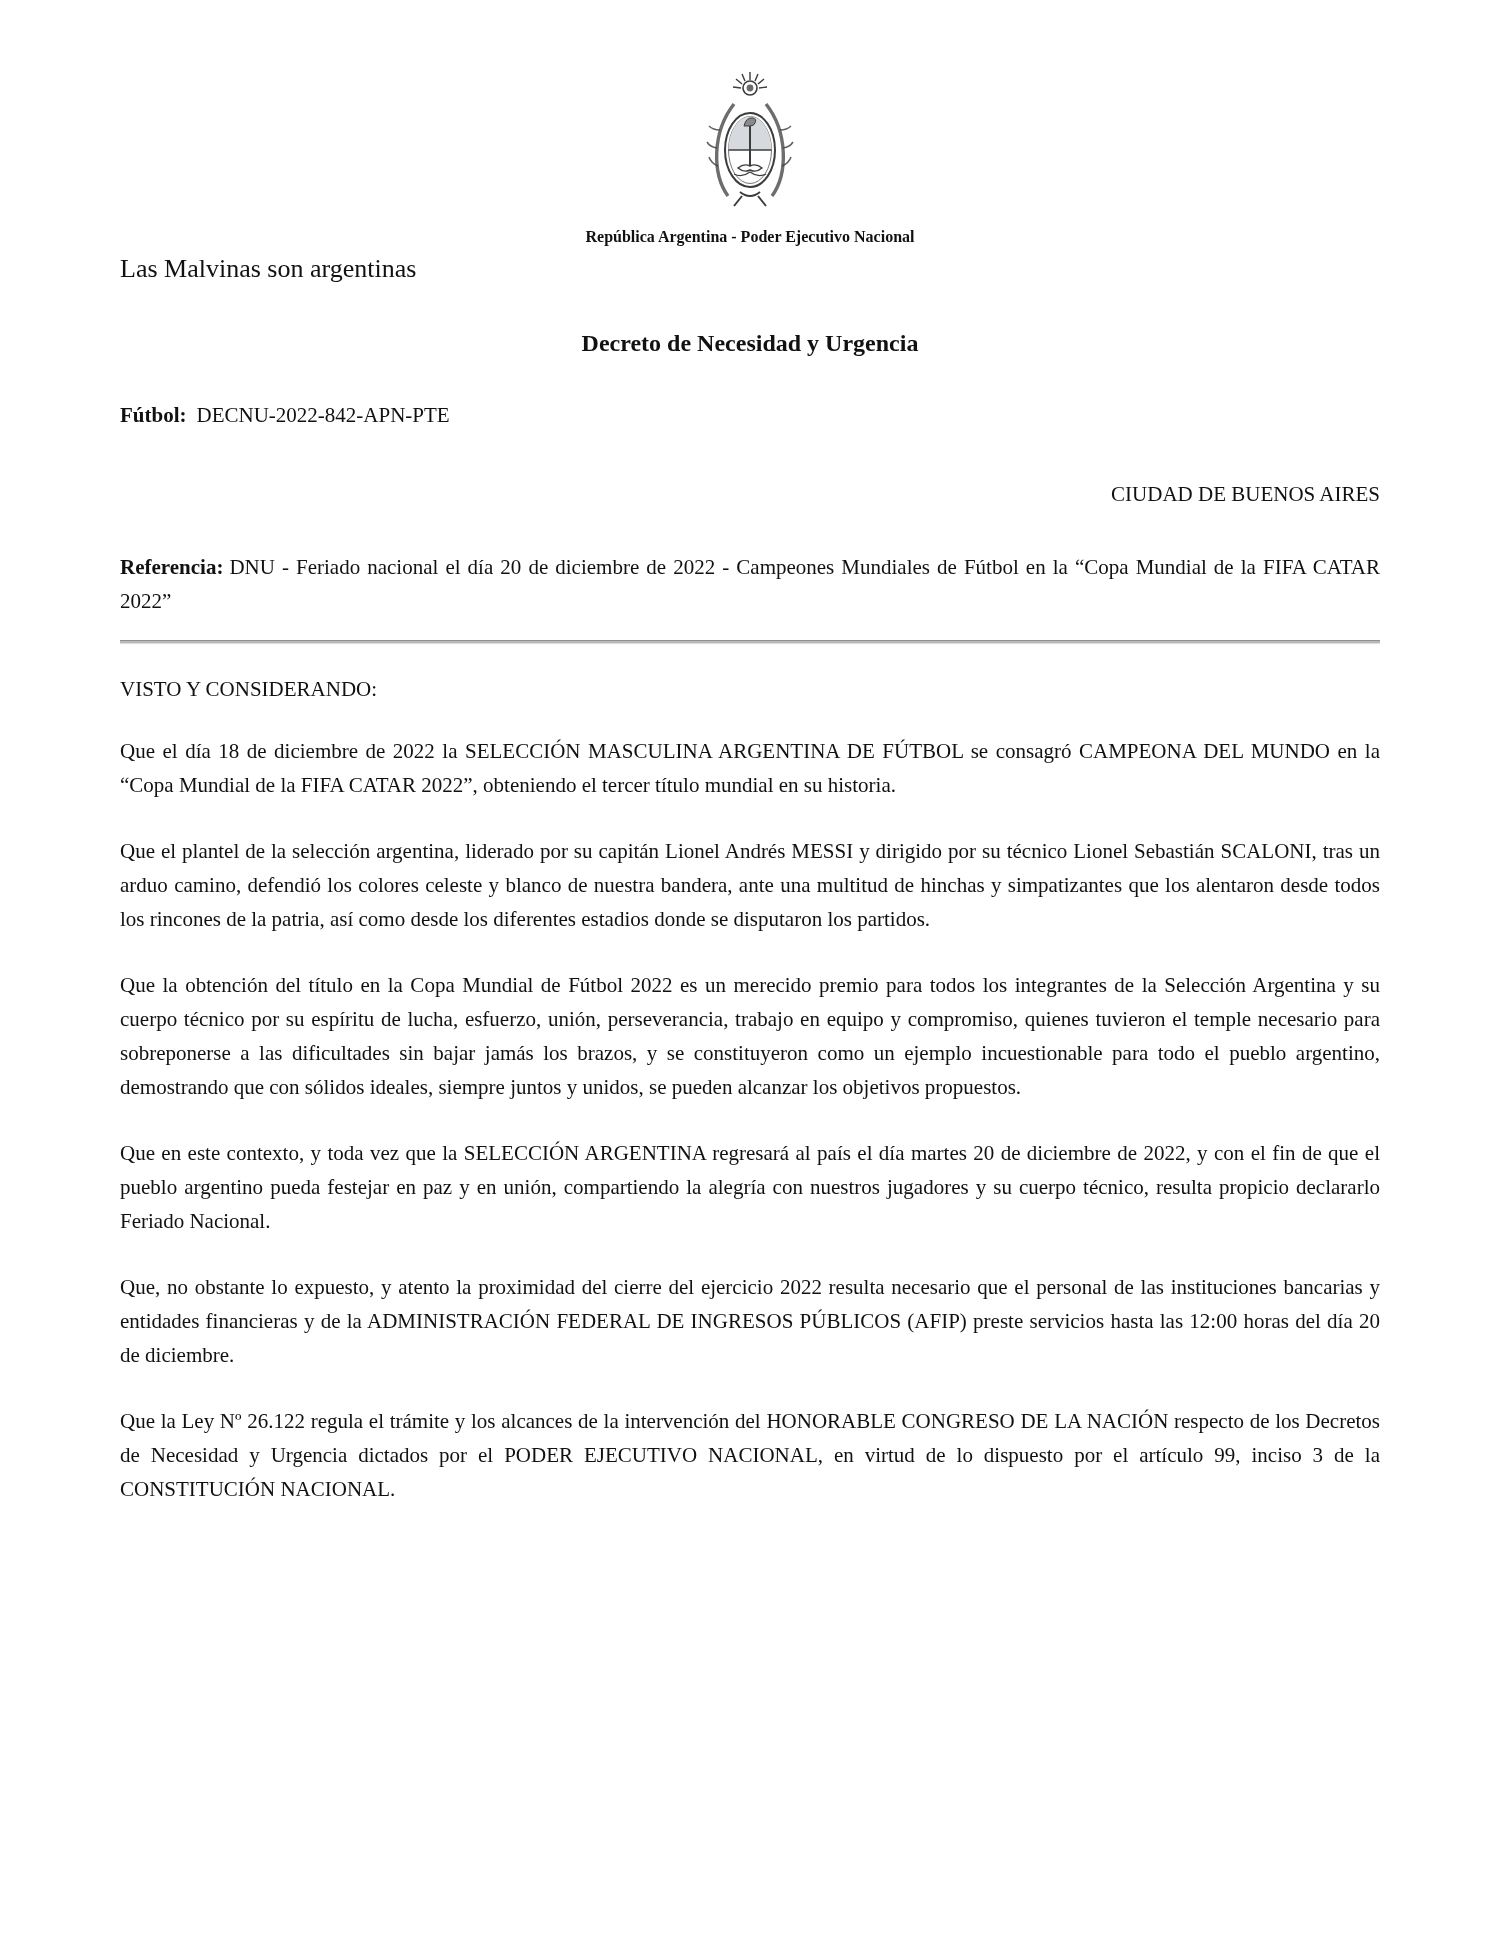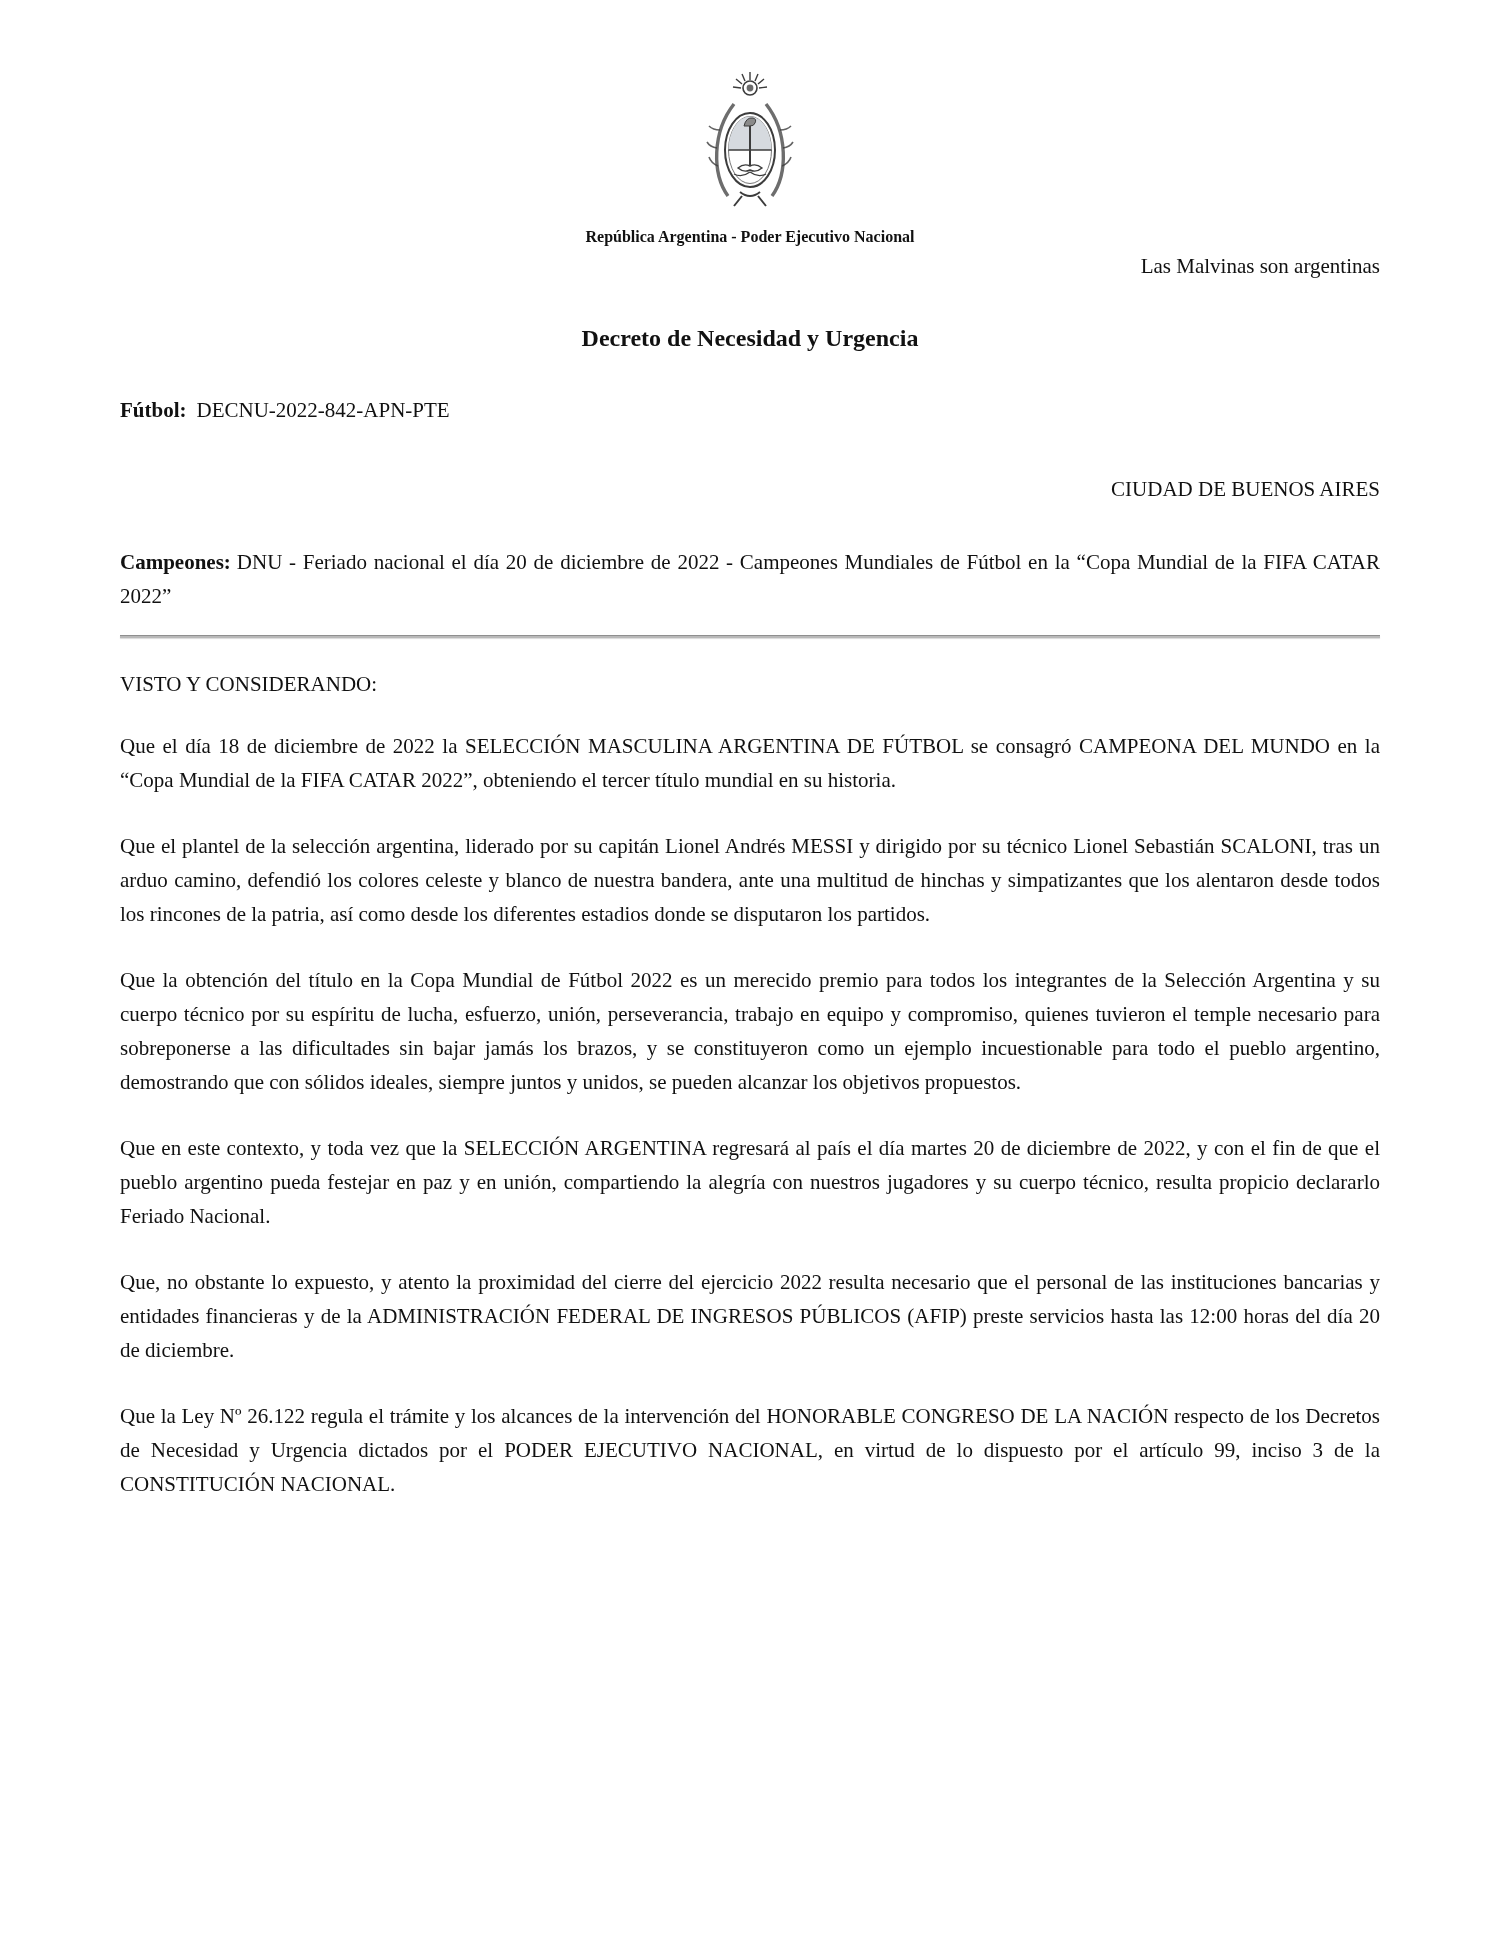--- a/index.html
+++ b/index.html
@@ -22,22 +22,22 @@
     justify-content: center;
   }
   .org-title {
     margin-top: 14px;
     text-align: center;
     font-weight: bold;
     font-size: 16px;
   }
   .motto {
     margin-top: 8px;
-    text-align: right;
-    font-size: 21px;
+    text-align: left;
+    font-size: 26px;
   }
   .doc-type {
     margin-top: 46px;
     text-align: center;
     font-weight: bold;
     font-size: 24px;
   }
   .numero-line {
     margin-top: 46px;
     font-size: 21px;
@@ -130,21 +130,21 @@
 
   <div class="numero-line">
     <span class="lbl">Fútbol:</span><span>DECNU-2022-842-APN-PTE</span>
   </div>
 
   <div class="place-date">
     <div>CIUDAD DE BUENOS AIRES</div>
   </div>
 
   <div class="referencia">
-    <span class="lbl">Campeones:</span><span>DNU - Feriado nacional el día 20 de diciembre de 2022 - Campeones Mundiales de Fútbol en la “Copa Mundial de la FIFA CATAR 2022”</span>
+    <span class="lbl">Referencia:</span><span>DNU - Feriado nacional el día 20 de diciembre de 2022 - Campeones Mundiales de Fútbol en la “Copa Mundial de la FIFA CATAR 2022”</span>
   </div>
 
   <div class="divider"></div>
 
   <div class="visto">VISTO Y CONSIDERANDO:</div>
 
   <p class="para">Que el día 18 de diciembre de 2022 la SELECCIÓN MASCULINA ARGENTINA DE FÚTBOL se consagró CAMPEONA DEL MUNDO en la “Copa Mundial de la FIFA CATAR 2022”, obteniendo el tercer título mundial en su historia.</p>
   <p class="para">Que el plantel de la selección argentina, liderado por su capitán Lionel Andrés MESSI y dirigido por su técnico Lionel Sebastián SCALONI, tras un arduo camino, defendió los colores celeste y blanco de nuestra bandera, ante una multitud de hinchas y simpatizantes que los alentaron desde todos los rincones de la patria, así como desde los diferentes estadios donde se disputaron los partidos.</p>
   <p class="para">Que la obtención del título en la Copa Mundial de Fútbol 2022 es un merecido premio para todos los integrantes de la Selección Argentina y su cuerpo técnico por su espíritu de lucha, esfuerzo, unión, perseverancia, trabajo en equipo y compromiso, quienes tuvieron el temple necesario para sobreponerse a las dificultades sin bajar jamás los brazos, y se constituyeron como un ejemplo incuestionable para todo el pueblo argentino, demostrando que con sólidos ideales, siempre juntos y unidos, se pueden alcanzar los objetivos propuestos.</p>
   <p class="para">Que en este contexto, y toda vez que la SELECCIÓN ARGENTINA regresará al país el día martes 20 de diciembre de 2022, y con el fin de que el pueblo argentino pueda festejar en paz y en unión, compartiendo la alegría con nuestros jugadores y su cuerpo técnico, resulta propicio declararlo Feriado Nacional.</p>

